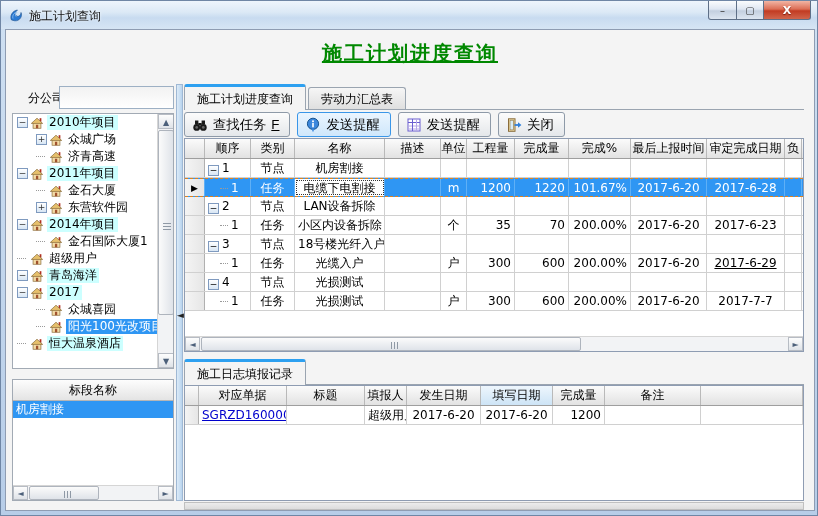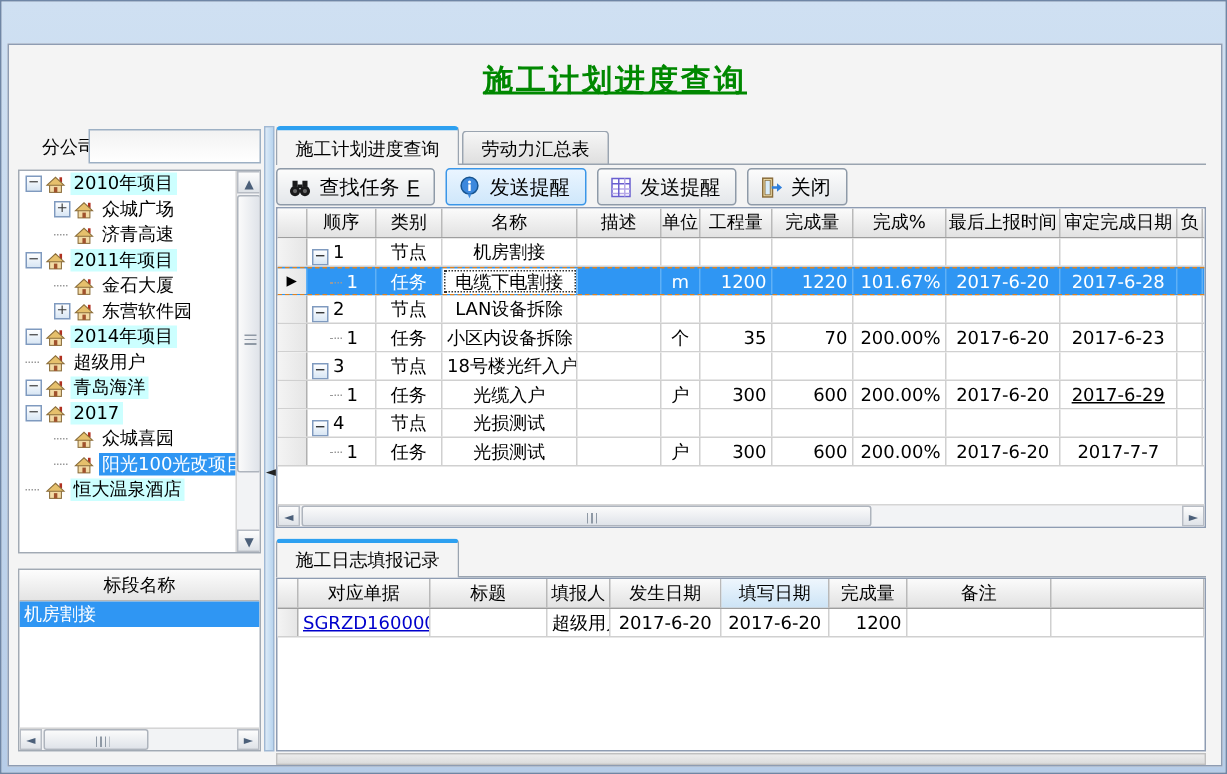--- a/index.html
+++ b/index.html
@@ -61,21 +61,21 @@
 
   
   .splitter { position:absolute; left:170px; top:54px; width:7px; height:417px; background:linear-gradient(90deg,#dcebf8,#b9d4ee); border:1px solid #9fb8d4; }
   .splitter .arrow { position:absolute; left:0px; top:225px; font-size:9px; color:#222; }
 
   
   .tabs { position:absolute; display:flex; align-items:flex-end; height:26px; }
   .tab { height:23px; padding:0 12px; line-height:22px; border:1px solid #9aa4b0; border-bottom:none; border-radius:3px 3px 0 0; background:linear-gradient(#f6f6f6,#dedede); margin-right:2px; cursor:default; }
   .tab.active { height:26px; line-height:24px; background:#f4f4f4; border-top:3px solid #2da0f0; position:relative; z-index:2; }
   .tabs-main { left:178px; top:54px; }
-  .tabs-bottom { left:178px; top:329px;font-family:Liberation Mono, monospace; }
+  .tabs-bottom { left:178px; top:329px; }
   .tabline { position:absolute; left:178px; width:620px; height:1px; background:#9aa4b0; }
 
   
   .toolbar { position:absolute; left:178px; top:82px; width:620px; height:26px; display:flex; gap:7px; }
   .tbtn { height:25px; padding:0 10px 0 7px; display:flex; align-items:center; gap:5px; border:1px solid #8e9aa8; border-radius:3px;
     background:linear-gradient(#fcfcfc,#e4e7ea); cursor:default; }
   .tbtn.active { border:1px solid #3a96e8; background:linear-gradient(#eaf5ff,#cfe7fb); }
   .tbtn svg { width:16px; height:16px; }
   .tbtn .hot { text-decoration:underline; }
 
@@ -98,20 +98,32 @@
   .childdash { display:inline-block; width:8px; height:1px; border-bottom:1px dotted #9a9a9a; vertical-align:3px; margin:0 3px 0 12px; }
   .doclink { color:#0000cc; text-decoration:underline; cursor:pointer; }
 
   .bottom-strip { position:absolute; left:178px; top:472px; width:620px; height:8px; background:linear-gradient(#ececec,#dcdcdc); border:1px solid #c0c0c0; }
 </style>
 </head>
 <body>
 
 <div class="window">
 
+  <div class="titlebar">
+    <svg class="app-icon" viewBox="0 0 16 16">
+      <path d="M3.5 13 C1.5 9 4.5 3.5 9.5 3 C7.5 5 6.2 6.8 8 8.6 C9.8 10.4 12.8 9 13 5.5 C14.8 9.5 11.5 14.2 6.8 13.8 Z" fill="#2b7bd4" stroke="#174e8c" stroke-width="0.6"></path>
+      <path d="M5 11.5 C4 9 6 5.5 9 5.2 C7.6 6.6 6.8 8.2 8.3 9.7" fill="none" stroke="#9cc6ef" stroke-width="0.8"></path>
+    </svg>
+    <span class="title">施工计划查询</span>
+    <div class="winbtns">
+      <div class="winbtn min">–</div>
+      <div class="winbtn max">▢</div>
+      <div class="winbtn close">X</div>
+    </div>
+  </div>
 
   <div class="content">
 
     <div class="page-title">施工计划进度查询</div>
 
     <div class="branch-row">
       <span class="lbl">分公司</span>
       <input value="" style="">
     </div>
 
@@ -179,20 +191,30 @@
           </div>
           <div class="tree-item hl-cyan" style="padding-left: 4px;">
             <span class="expander">−</span>
             <span class="house"><svg viewBox="0 0 16 16">
                 <rect x="3.5" y="7.5" width="9" height="6.5" fill="#f3dba6" stroke="#8a6d3b" stroke-width="0.8"></rect>
                 <rect x="11" y="2.5" width="2" height="4" fill="#b03020"></rect>
                 <polygon points="1.5,8.5 8,2.5 14.5,8.5" fill="#e6c06c" stroke="#8a6d3b" stroke-width="0.8"></polygon>
                 <rect x="6.8" y="10" width="2.6" height="4" fill="#a0522d"></rect>
               </svg></span>
             <span class="t-label">2014年项目</span>
+          </div>
+          <div class="tree-item" style="padding-left: 23px;">
+            <span class="leafdash"></span>
+            <span class="house"><svg viewBox="0 0 16 16">
+                <rect x="3.5" y="7.5" width="9" height="6.5" fill="#f3dba6" stroke="#8a6d3b" stroke-width="0.8"></rect>
+                <rect x="11" y="2.5" width="2" height="4" fill="#b03020"></rect>
+                <polygon points="1.5,8.5 8,2.5 14.5,8.5" fill="#e6c06c" stroke="#8a6d3b" stroke-width="0.8"></polygon>
+                <rect x="6.8" y="10" width="2.6" height="4" fill="#a0522d"></rect>
+              </svg></span>
+            <span class="t-label">金石国际大厦1</span>
           </div>
           <div class="tree-item" style="padding-left: 4px;">
             <span class="leafdash"></span>
             <span class="house"><svg viewBox="0 0 16 16">
                 <rect x="3.5" y="7.5" width="9" height="6.5" fill="#f3dba6" stroke="#8a6d3b" stroke-width="0.8"></rect>
                 <rect x="11" y="2.5" width="2" height="4" fill="#b03020"></rect>
                 <polygon points="1.5,8.5 8,2.5 14.5,8.5" fill="#e6c06c" stroke="#8a6d3b" stroke-width="0.8"></polygon>
                 <rect x="6.8" y="10" width="2.6" height="4" fill="#a0522d"></rect>
               </svg></span>
             <span class="t-label">超级用户</span>

